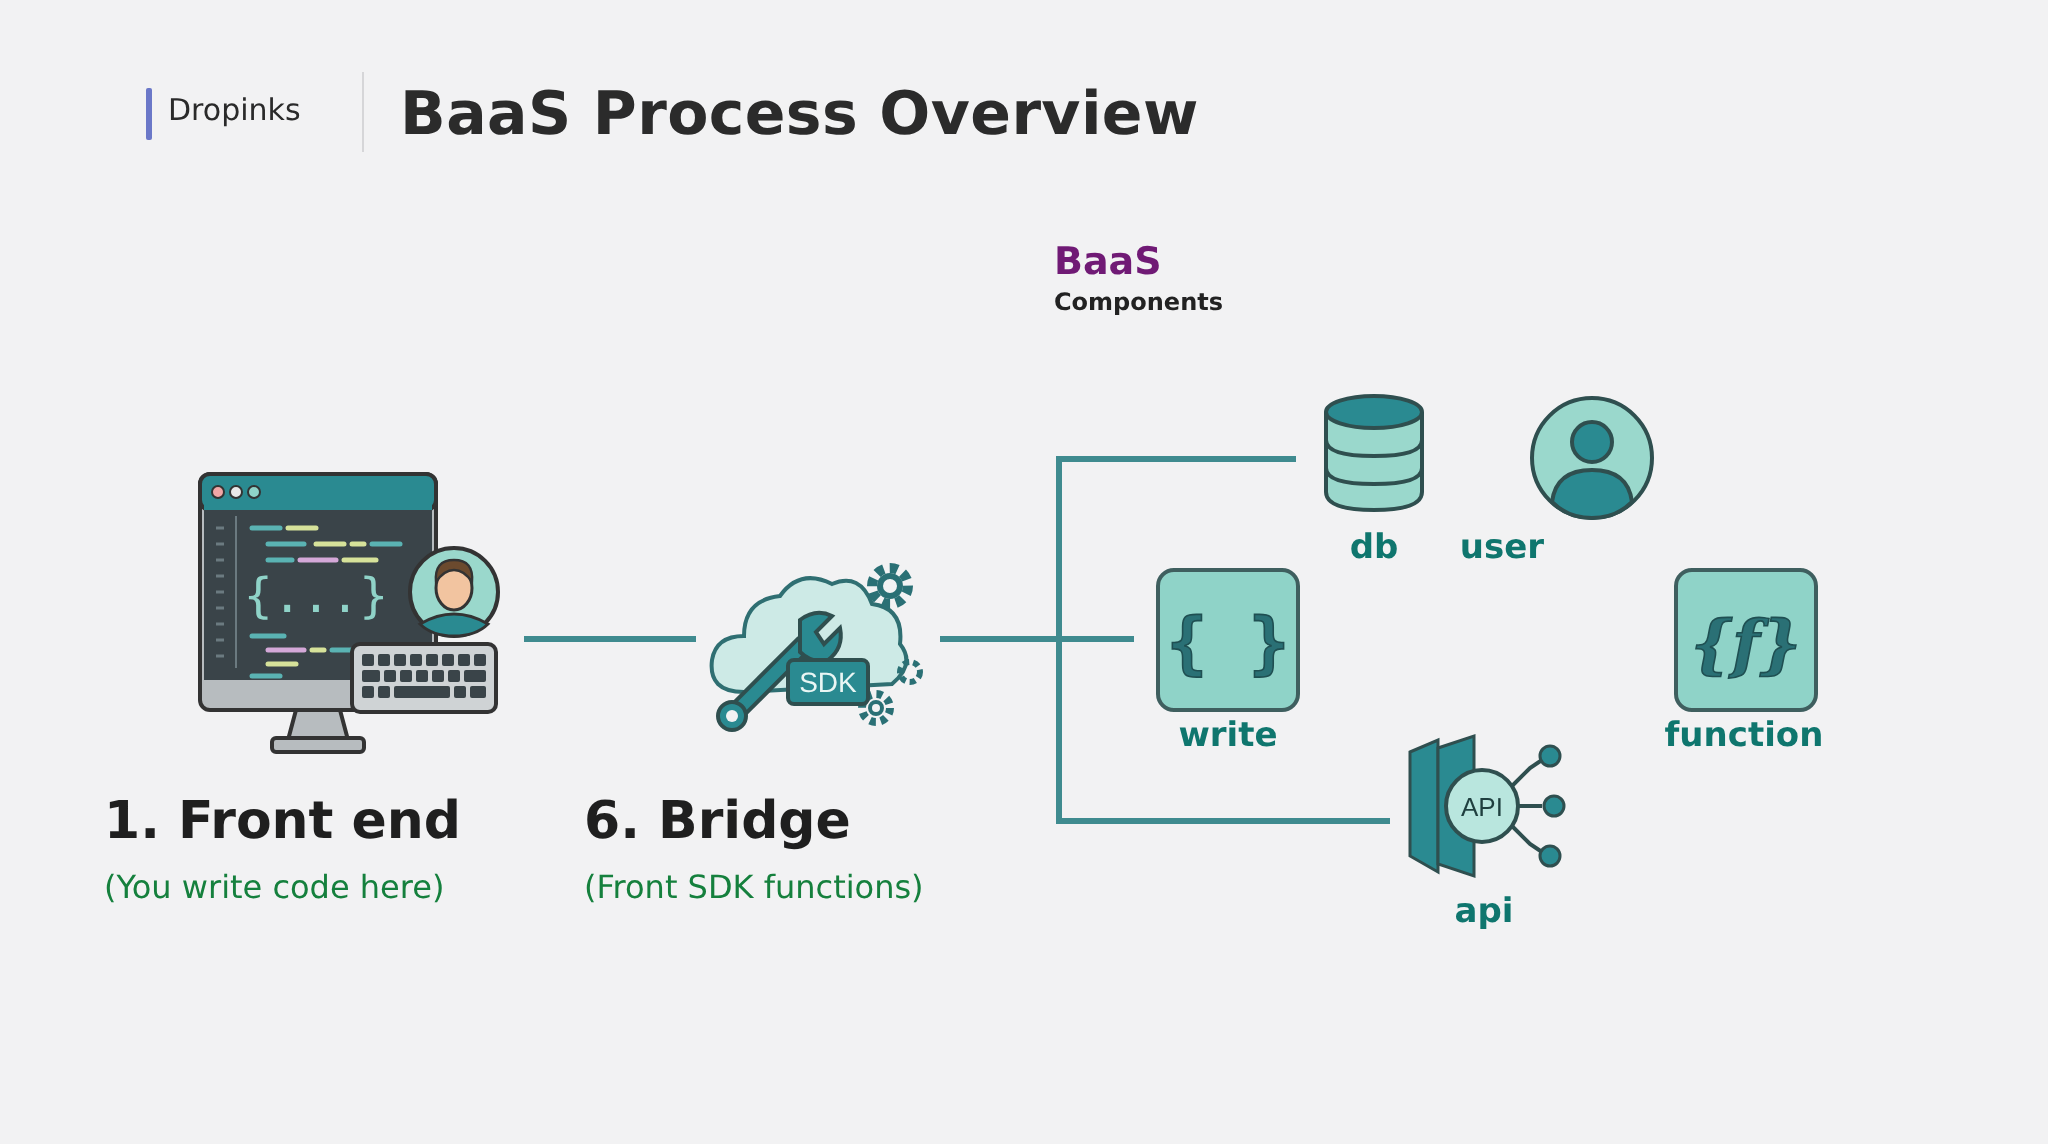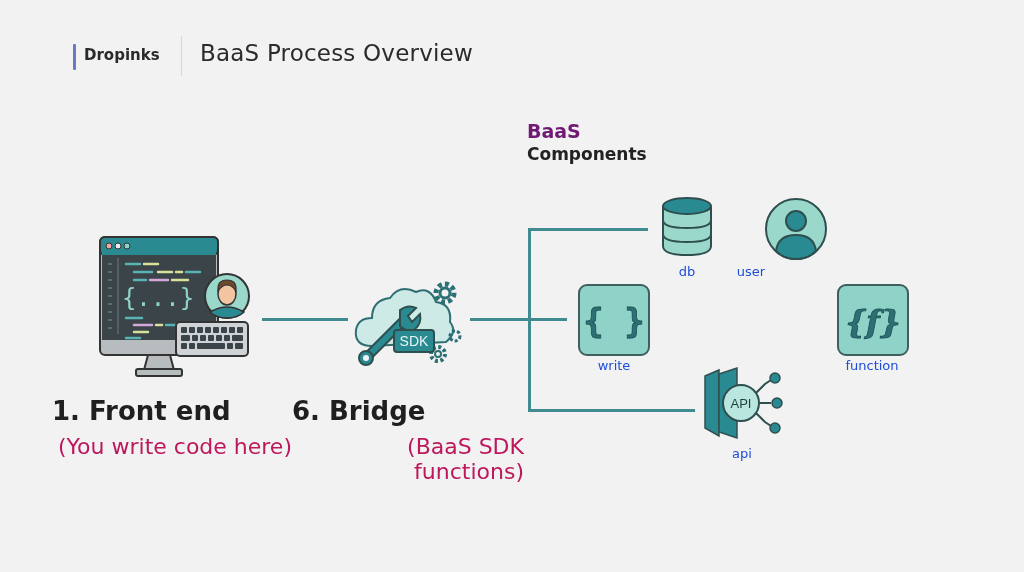--- a/index.html
+++ b/index.html
@@ -1,26 +1,26 @@
 <!DOCTYPE html>
 <html><head>
 <meta charset="utf-8">
 <style>
   html,body{margin:0;padding:0;}
   body{width:1024px;height:572px;background:#f2f2f3;position:relative;overflow:hidden;font-family:"DejaVu Sans","Liberation Sans",sans-serif;color:#222;}
   .abs{position:absolute;}
   .brand-bar{left:73px;top:44px;width:3px;height:26px;background:#6b78c8;border-radius:1px;}
-  .brand{left:84px;top:46px;font-size:15px;font-weight:bold;color:#2a2a2a;}
+  .brand{left:84px;top:46px;font-size:15px;font-weight:normal;color:#2a2a2a;}
   .hdr-div{left:181px;top:36px;width:1px;height:40px;background:#d6d6d8;}
-  .title{left:200px;top:40px;font-size:23px;font-weight:normal;color:#2b2b2b;letter-spacing:0.2px;}
+  .title{left:200px;top:40px;font-size:30px;font-weight:bold;color:#2b2b2b;letter-spacing:0.2px;}
   .comp-title{left:527px;top:120px;font-size:19px;font-weight:bold;color:#701a75;}
-  .comp-sub{left:527px;top:144px;font-size:17px;font-weight:bold;color:#222;}
+  .comp-sub{left:527px;top:144px;font-size:12px;font-weight:bold;color:#222;}
   .stage-title{font-size:26px;font-weight:bold;color:#1f1f1f;text-align:left;}
-  .stage-sub{font-size:22px;color:#be185d;text-align:right;}
-  .lbl{font-size:13px;font-weight:normal;color:#1d4ed8;text-align:center;}
+  .stage-sub{font-size:16px;color:#15803d;text-align:left;}
+  .lbl{font-size:17px;font-weight:bold;color:#0f766e;text-align:center;}
   .line{background:#3f8b8f;}
   svg{position:absolute;overflow:visible;}
 </style>
 </head>
 <body>
 
 <div class="abs brand-bar"></div>
 <div class="abs brand">Dropinks</div>
 <div class="abs hdr-div"></div>
 <div class="abs title">BaaS Process Overview</div>
@@ -129,21 +129,21 @@
     <circle cx="16" cy="82" r="7" fill="#2a8a91" stroke="#2f4f4f" stroke-width="2"></circle>
     <circle cx="16" cy="82" r="3" fill="#f2f2f3"></circle>
   </g>
   <rect x="44" y="54" width="40" height="22" rx="3" fill="#2a8a91" stroke="#2f4f4f" stroke-width="2"></rect>
   <text x="64" y="70" text-anchor="middle" font-family="Liberation Sans, sans-serif" font-size="14" fill="#e9f6f4">SDK</text>
 </svg>
 
 <div class="abs stage-title" style="left:52px;top:396px;width:240px;">1. Front end</div>
 <div class="abs stage-sub" style="left:52px;top:434px;width:240px;">(You write code here)</div>
 <div class="abs stage-title" style="left:292px;top:396px;width:232px;">6. Bridge</div>
-<div class="abs stage-sub" style="left:292px;top:434px;width:232px;">(BaaS SDK functions)</div>
+<div class="abs stage-sub" style="left:292px;top:434px;width:232px;">(Front SDK functions)</div>
 
 <svg style="left:660px;top:196px;" width="54" height="62" viewBox="0 0 54 62">
   <path d="M3 10 L3 50 Q3 59 27 59 Q51 59 51 50 L51 10" fill="#9ad8cc" stroke="#2f4f4f" stroke-width="2"></path>
   <path d="M3 24 Q3 32 27 32 Q51 32 51 24" fill="none" stroke="#2f4f4f" stroke-width="2"></path>
   <path d="M3 38 Q3 46 27 46 Q51 46 51 38" fill="none" stroke="#2f4f4f" stroke-width="2"></path>
   <ellipse cx="27" cy="10" rx="24" ry="8" fill="#2a8a91" stroke="#2f4f4f" stroke-width="2"></ellipse>
 </svg>
 <div class="abs lbl" style="left:647px;top:264px;width:80px;">db</div>
 
 <svg style="left:764px;top:197px;" width="64" height="64" viewBox="0 0 64 64">

